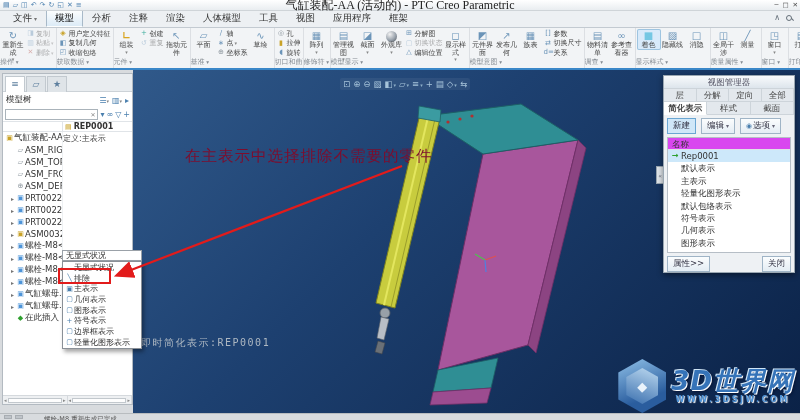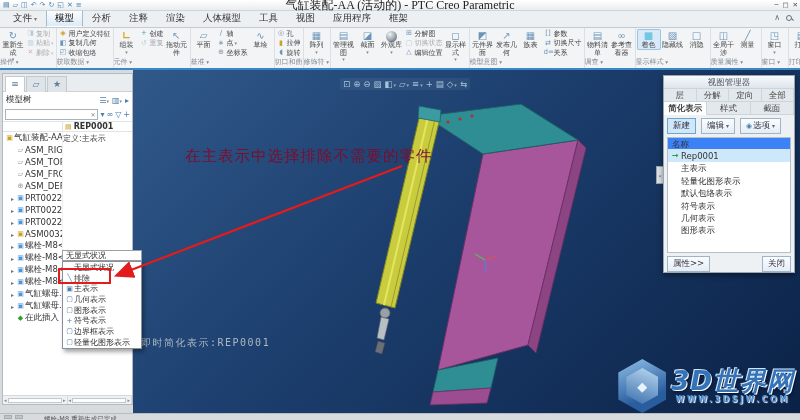--- a/index.html
+++ b/index.html
@@ -109,21 +109,21 @@
 .vm-tabs{display:flex;}
 .vm-tab{flex:1;text-align:center;height:13px;line-height:13px;color:#444;background:#e3e8ed;border-right:1px solid #cdd4da;border-bottom:1px solid #cdd4da;white-space:nowrap;overflow:hidden;}
 .vm-tab[data-state="active"]{background:#fff;border-bottom-color:#fff;font-weight:bold;}
 .vm-tabs .wide{flex:1.6;}
 .vm-btnrow{display:flex;gap:5px;padding:3px;align-items:center;}
 .vm-btn{border:1px solid #9fb4c6;background:linear-gradient(#fbfdfe,#e4edf4);padding:1px 5px;font-size:8.5px;color:#334;white-space:nowrap;}
 .vm-btn.primary{background:#cfe7f8;border-color:#6aa6d2;}
 .vm-btn[data-menu="true"]::after{content:" ▾";font-size:6px;color:#667;}
 .vm-btn .eye{color:#4a7fae;font-size:7px;margin-right:1px;}
 .vm-list{margin:0 3px;background:#fff;border:1px solid #b6bec6;height:116px;overflow:hidden;}
-.vm-lhead{height:12px;border-bottom:1px solid #dde2e7;padding-left:4px;color:#333;line-height:12px;background:#3b82f6;}
+.vm-lhead{height:12px;border-bottom:1px solid #dde2e7;padding-left:4px;color:#333;line-height:12px;background:#d946ef;}
 .vm-item{height:12.4px;line-height:12.4px;padding-left:4px;display:flex;align-items:center;color:#333;white-space:nowrap;}
 .vm-item[data-state="selected"]{background:#cde8fa;}
 .vm-item .vicon{width:9px;color:#2fa02f;font-weight:bold;font-size:8px;flex:none;}
 .vm-footer{display:flex;justify-content:space-between;padding:3px;}
 .vm-collapse{position:absolute;left:656px;top:96px;width:7px;height:18px;background:#dfe5ea;border:1px solid #9aa7b2;border-right:none;font-size:6px;line-height:17px;color:#556;text-align:center;z-index:9;}
 
 
 .logo{position:absolute;right:6px;bottom:0;display:flex;align-items:center;gap:5px;z-index:6;}
 .logo-hex{width:48px;height:54px;background:linear-gradient(160deg,#8fc0e8,#2a5d9e 70%);clip-path:polygon(50% 0,100% 25%,100% 75%,50% 100%,0 75%,0 25%);display:flex;align-items:center;justify-content:center;}
 .logo-hex-inner{width:32px;height:36px;background:linear-gradient(200deg,#bcd9f0,#3a6fae);clip-path:polygon(50% 0,100% 25%,100% 75%,50% 100%,0 75%,0 25%);display:flex;align-items:center;justify-content:center;color:#eaf3fb;font-size:13px;}
@@ -408,20 +408,21 @@
               </div>
 
             <div class="rcol" data-type="lg">
 
                 <div class="rbtn" data-menu="true">
                   <span class="icon" data-icon="display-style">◻</span>
                   <span class="lbl">显示样式</span>
                 </div>
               </div>
           </div>
+        <div class="rgroup-label" data-menu="true">模型显示</div>
       </div>
 
       <div class="rgroup">
         <div class="rgroup-cols">
 
             <div class="rcol" data-type="lg">
 
                 <div class="rbtn">
                   <span class="icon" data-icon="component-interface">◩</span>
                   <span class="lbl">元件界面</span>
@@ -924,20 +925,24 @@
       </div>
       <div class="vm-list">
         <div class="vm-lhead">名称</div>
         <div>
 
             <div class="vm-item" data-state="selected">
               <span class="vicon" data-icon="current-arrow">→</span>
               <span>Rep0001</span>
             </div>
 
+            <div class="vm-item">
+              <span class="vicon"></span>
+              <span>默认表示</span>
+            </div>
 
             <div class="vm-item">
               <span class="vicon"></span>
               <span>主表示</span>
             </div>
 
             <div class="vm-item">
               <span class="vicon"></span>
               <span>轻量化图形表示</span>
             </div>

